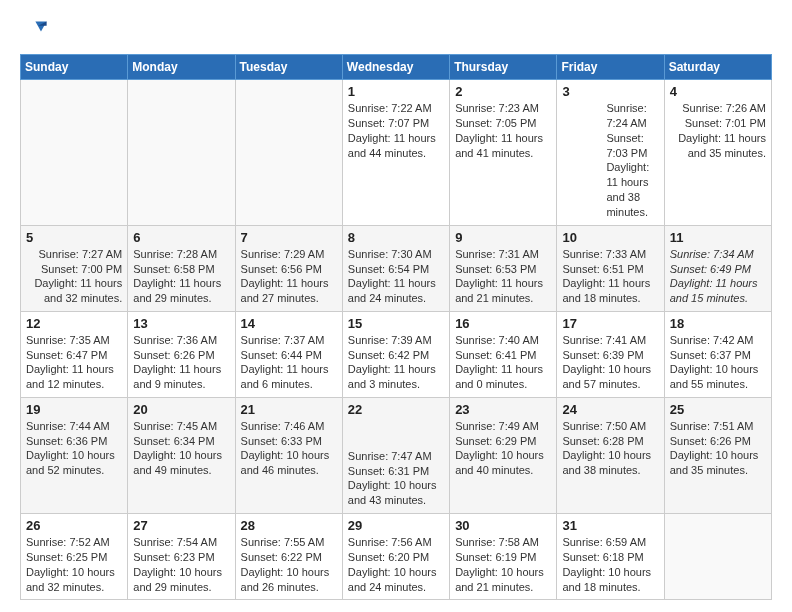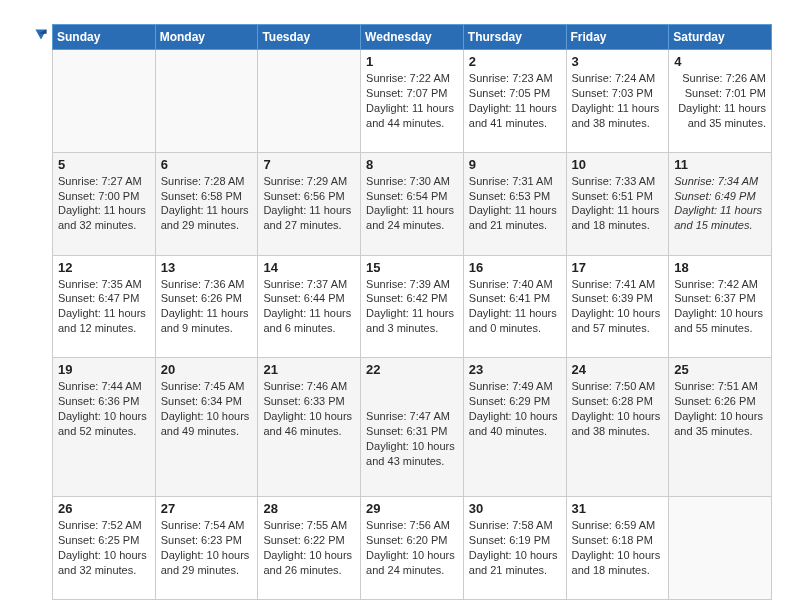--- a/index.html
+++ b/index.html
@@ -6,23 +6,23 @@
     body {
       font-family: Arial, sans-serif;
       background: #fff;
       width: 792px;
       height: 612px;
       overflow: hidden;
     }
     .page {
       width: 792px;
       height: 612px;
-      padding: 24px 20px 12px 20px;
+      padding: 16px 20px 12px 20px;
       display: flex;
-      flex-direction: row;
+      flex-direction: column;
     }
     .header {
       display: flex;
       justify-content: space-between;
       align-items: flex-start;
       margin-bottom: 10px;
     }
     .logo {
       display: flex;
       align-items: center;
@@ -149,37 +149,37 @@
           </td>
           <td>
             <div class="day-number">2</div>
             <div class="day-info" style="white-space: pre-line;">Sunrise: 7:23 AM
 Sunset: 7:05 PM
 Daylight: 11 hours
 and 41 minutes.</div>
           </td>
           <td>
             <div class="day-number">3</div>
-            <div class="day-info" style="white-space: pre-line;">Sunrise: 7:24 AM
+            <div class="day-info" style="white-space: pre-line; margin-left: 44px;">Sunrise: 7:24 AM
 Sunset: 7:03 PM
 Daylight: 11 hours
 and 38 minutes.</div>
           </td>
           <td>
             <div class="day-number">4</div>
             <div class="day-info" style="white-space: pre-line; text-align: right;">Sunrise: 7:26 AM
 Sunset: 7:01 PM
 Daylight: 11 hours
 and 35 minutes.</div>
           </td>
         </tr>
         <tr>
           <td>
             <div class="day-number">5</div>
-            <div class="day-info" style="white-space: pre-line;">Sunrise: 7:27 AM
+            <div class="day-info" style="white-space: pre-line; text-align: right;">Sunrise: 7:27 AM
 Sunset: 7:00 PM
 Daylight: 11 hours
 and 32 minutes.</div>
           </td>
           <td>
             <div class="day-number">6</div>
             <div class="day-info" style="white-space: pre-line;">Sunrise: 7:28 AM
 Sunset: 6:58 PM
 Daylight: 11 hours
 and 29 minutes.</div>

